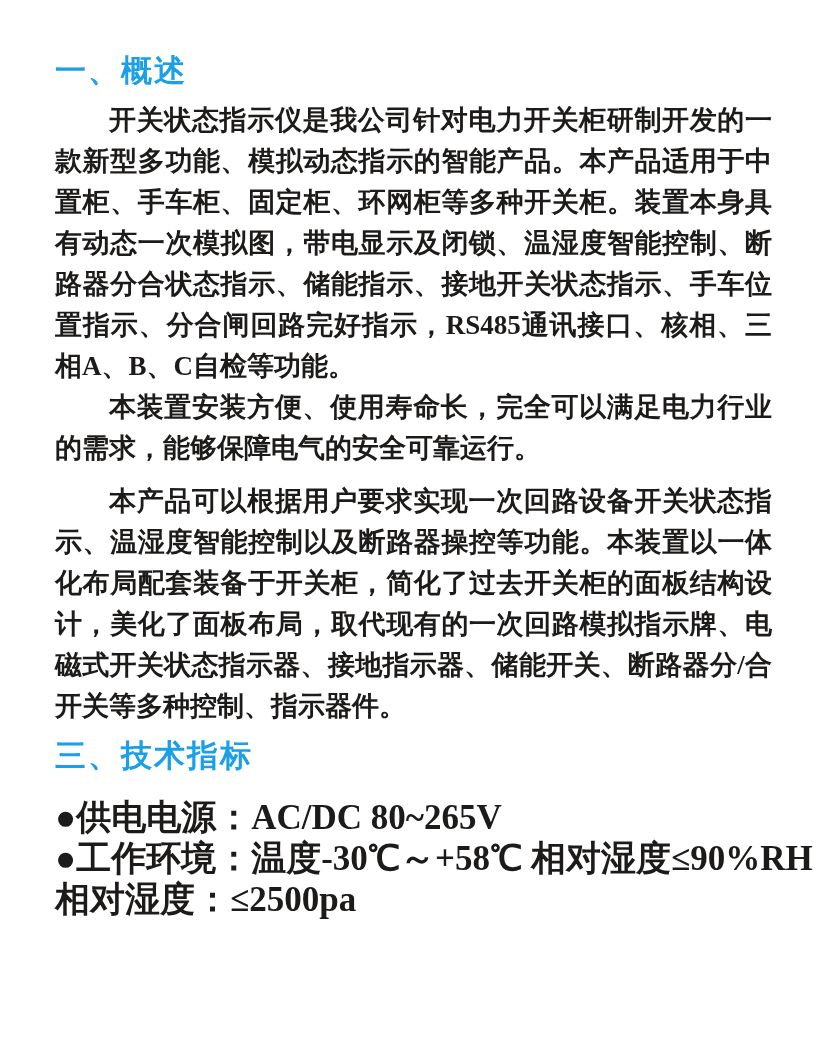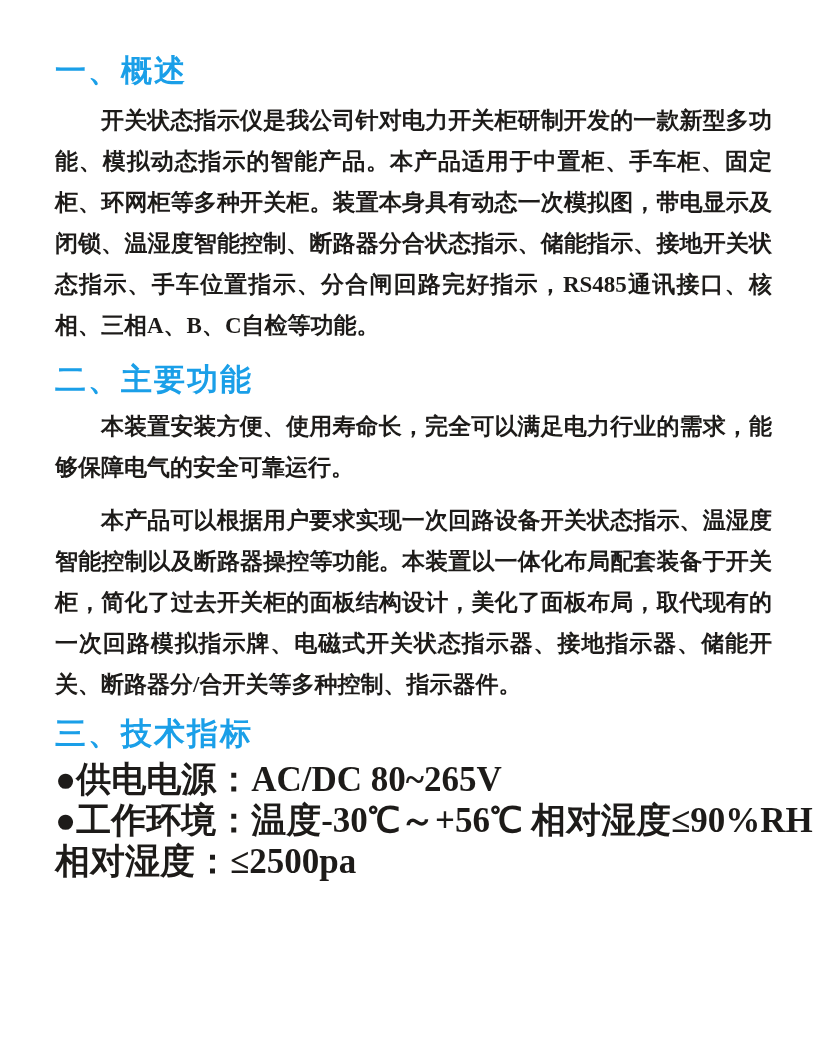--- a/index.html
+++ b/index.html
@@ -24,56 +24,55 @@
   .section-heading {
     font-family: "Liberation Sans", sans-serif;
     font-weight: 700;
     font-size: 31px;
     line-height: 42px;
     color: #1a9fe8;
     margin: 0;
     letter-spacing: 2px;
   }
   .para {
-    font-size: 23px;
+    font-size: 27px;
     font-weight: 700;
     line-height: 41px;
     text-align: justify;
     text-indent: 2em;
     margin: 0;
   }
   .spec-line {
     font-size: 35px;
     font-weight: 700;
     line-height: 41px;
     margin: 0;
     white-space: nowrap;
   }
   
   .sec-overview .section-heading   { margin-bottom: 8px; }
   .sec-functions .section-heading  { margin-top: 13px; margin-bottom: 5px; }
   .sec-functions .para + .para     { margin-top: 12px; }
-  .sec-specs .section-heading      { margin-top: 8px; margin-bottom: 4px; }
+  .sec-specs .section-heading      { margin-top: 8px; margin-bottom: 20px; }
 </style>
 </head>
 <body>
 
 <div class="page">
 
   <section class="sec-overview">
     <h2 class="section-heading">一、概述</h2>
     <p class="para">开关状态指示仪是我公司针对电力开关柜研制开发的一款新型多功能、模拟动态指示的智能产品。本产品适用于中置柜、手车柜、固定柜、环网柜等多种开关柜。装置本身具有动态一次模拟图，带电显示及闭锁、温湿度智能控制、断路器分合状态指示、储能指示、接地开关状态指示、手车位置指示、分合闸回路完好指示，RS485通讯接口、核相、三相A、B、C自检等功能。</p>
   </section>
 
   <section class="sec-functions">
-    <h2 class="section-heading">二、主要功能</h2>
     <p class="para">本装置安装方便、使用寿命长，完全可以满足电力行业的需求，能够保障电气的安全可靠运行。</p>
     <p class="para">本产品可以根据用户要求实现一次回路设备开关状态指示、温湿度智能控制以及断路器操控等功能。本装置以一体化布局配套装备于开关柜，简化了过去开关柜的面板结构设计，美化了面板布局，取代现有的一次回路模拟指示牌、电磁式开关状态指示器、接地指示器、储能开关、断路器分/合开关等多种控制、指示器件。</p>
   </section>
 
   <section class="sec-specs">
     <h2 class="section-heading">三、技术指标</h2>
     <p class="spec-line">●供电电源：AC/DC 80~265V</p>
-    <p class="spec-line">●工作环境：温度-30℃～+56℃  相对湿度≤90%RH</p>
+    <p class="spec-line">●工作环境：温度-30℃～+58℃  相对湿度≤90%RH</p>
     <p class="spec-line">相对湿度：≤2500pa</p>
   </section>
 
 </div>
 
 </body></html>

